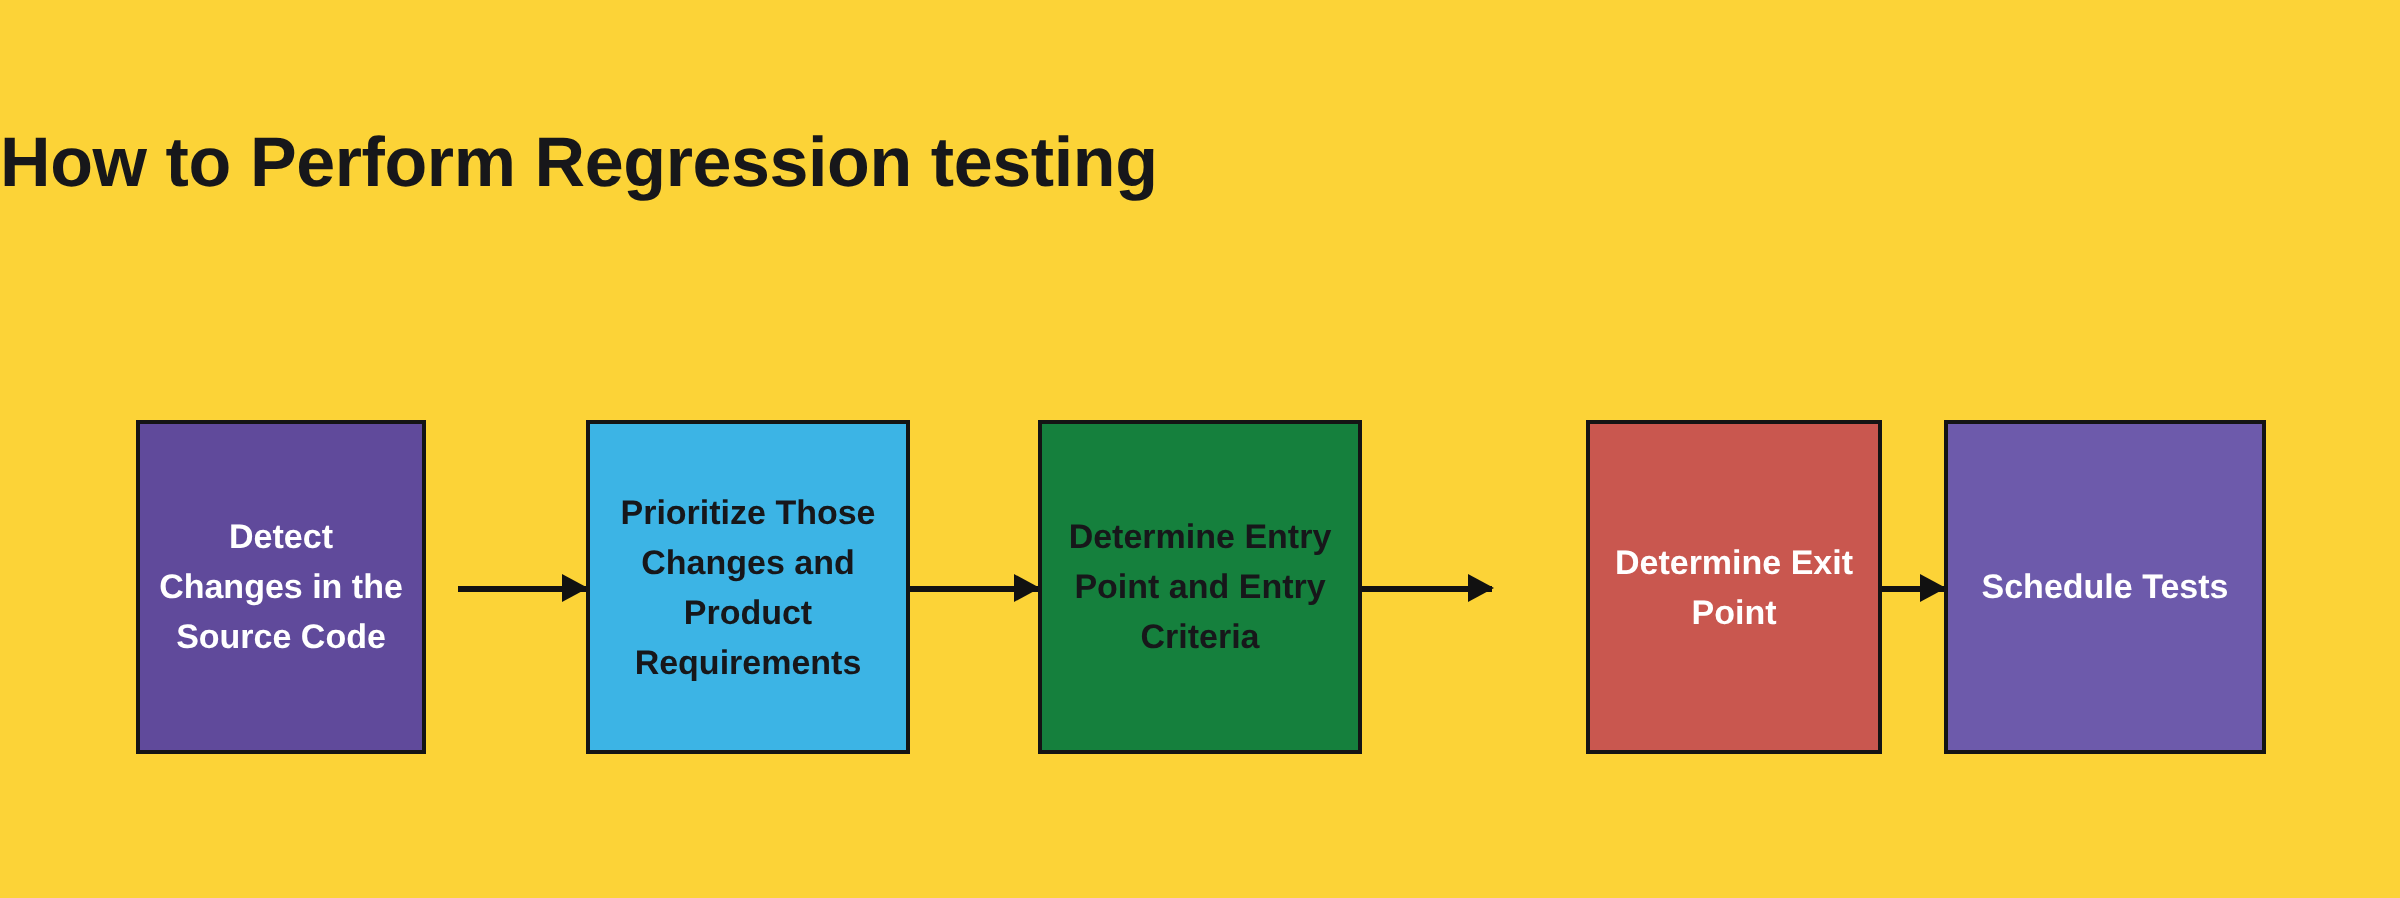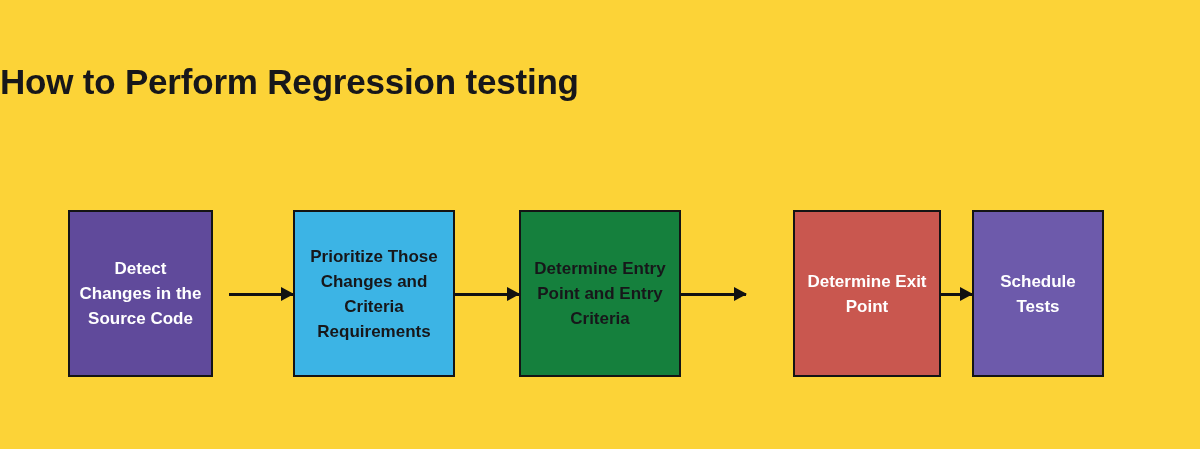--- a/index.html
+++ b/index.html
@@ -101,26 +101,26 @@
         <div class="head" style="border-left-color: rgb(17, 17, 17);"></div>
       </div>
       <div class="connector" style="left: 907px; width: 65px;">
         <div class="shaft" style="background: rgb(17, 17, 17);"></div>
         <div class="head" style="border-left-color: rgb(17, 17, 17);"></div>
       </div>
       <div class="node" style="left: 68px; width: 145px; background: rgb(96, 74, 155); color: rgb(255, 255, 255); border-color: rgb(20, 20, 20);">
         <span>Detect Changes in the Source Code</span>
       </div>
       <div class="node" style="left: 293px; width: 162px; background: rgb(60, 180, 229); color: rgb(23, 23, 26); border-color: rgb(20, 20, 20);">
-        <span>Prioritize Those Changes and Criteria Requirements</span>
+        <span>Prioritize Those Changes and Product Requirements</span>
       </div>
       <div class="node" style="left: 519px; width: 162px; background: #15803d; color: rgb(23, 23, 26); border-color: rgb(20, 20, 20);">
         <span>Determine Entry Point and Entry Criteria</span>
       </div>
       <div class="node" style="left: 746px; width: 148px; background: rgb(201, 87, 79); color: rgb(255, 255, 255); border-color: rgb(20, 20, 20); margin-left: 47px;">
         <span>Determine Exit Point</span>
       </div>
-      <div class="node" style="left: 972px; width: 132px; background: rgb(109, 90, 171); color: rgb(255, 255, 255); border-color: rgb(20, 20, 20);">
+      <div class="node" style="left: 972px; width: 161px; background: rgb(109, 90, 171); color: rgb(255, 255, 255); border-color: rgb(20, 20, 20);">
         <span>Schedule Tests</span>
       </div>
     </div>
 
 </div>
 
 </body></html>

